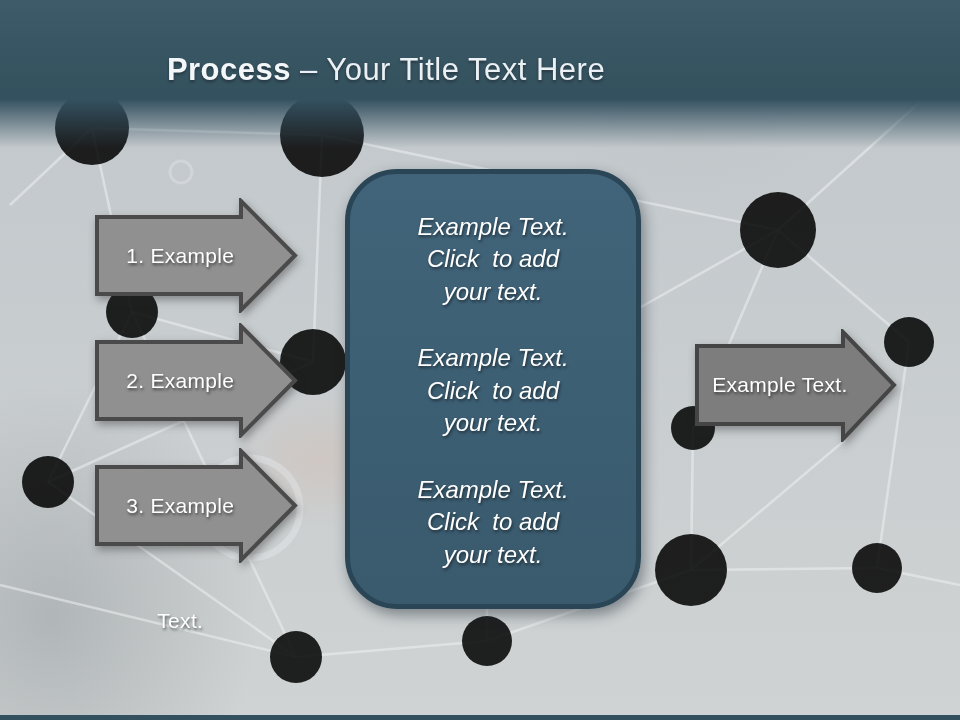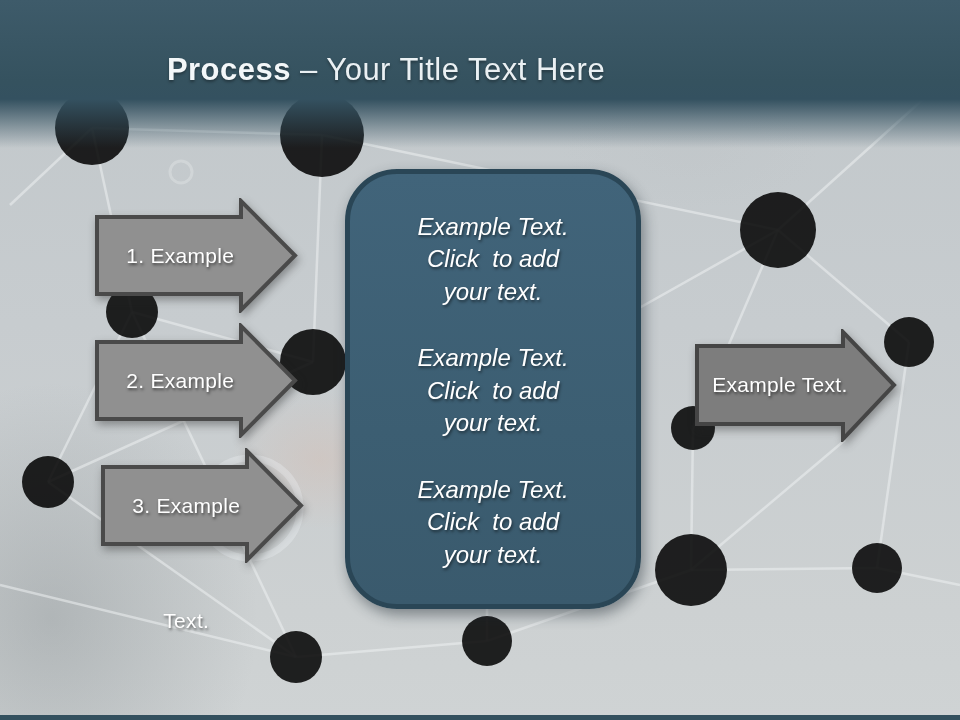--- a/index.html
+++ b/index.html
@@ -127,21 +127,21 @@
     <div class="alabel">1. Example Text.</div>
   </div>
 
   <div class="arrow a-left" style="left:95px;top:323px;width:203px;height:115px;">
     <svg width="203" height="115" viewBox="0 0 203 115">
       <polygon class="af-left" points="2,19 146,19 146,3 200,57.5 146,112 146,96 2,96"></polygon>
     </svg>
     <div class="alabel">2. Example Text.</div>
   </div>
 
-  <div class="arrow a-left" style="left:101px;top:448px;width:203px;height:115px;">
+  <div class="arrow a-left" style="left:95px;top:448px;width:203px;height:115px;">
     <svg width="203" height="115" viewBox="0 0 203 115">
       <polygon class="af-left" points="2,19 146,19 146,3 200,57.5 146,112 146,96 2,96"></polygon>
     </svg>
     <div class="alabel">3. Example Text.</div>
   </div>
 
   <div class="center-box">
     <div class="tg">
       <div class="tl">Example Text.</div>
       <div class="tl">Click  to add</div>

